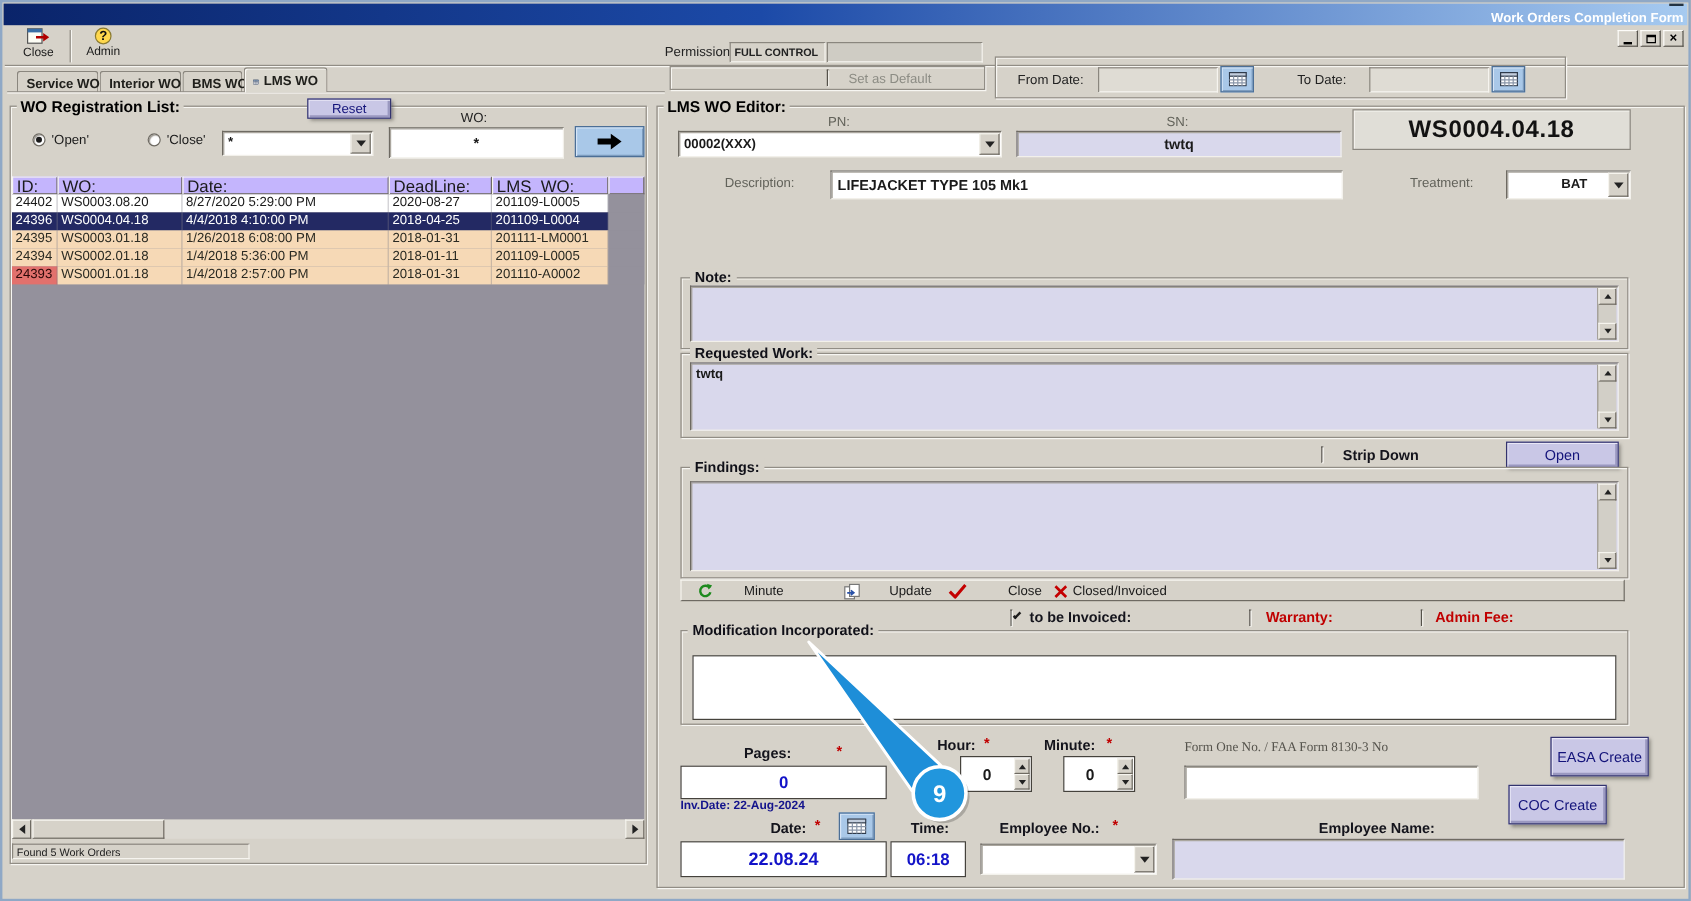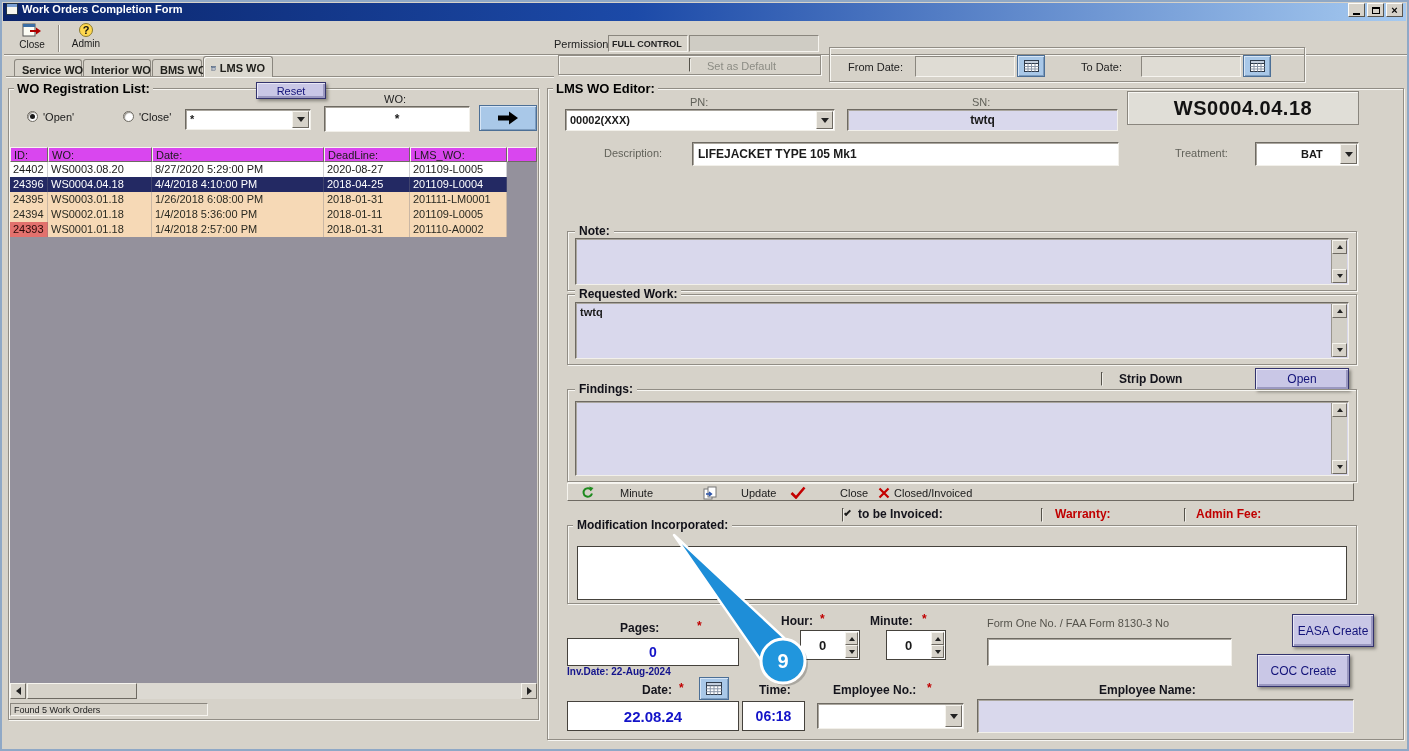--- a/index.html
+++ b/index.html
@@ -1,21 +1,21 @@
 <!DOCTYPE html>
 <html><head>
 <meta charset="utf-8">
 <style>
   *{margin:0;padding:0;box-sizing:border-box;}
   html,body{background:#8a8a8a;}
   body{font-family:"Liberation Sans","DejaVu Sans",sans-serif;}
   #screen{position:relative;width:1409px;height:751px;background:#d6d2c9;border:2px solid #8fa8c6;overflow:hidden;font-size:11px;color:#1a1a1a;}
   .abs{position:absolute;}
   
-  .titlebar{background:linear-gradient(90deg,#0a246a 0%,#1c4aa8 45%,#a6caf0 100%);color:#fff;display:flex;align-items:flex-start;gap:4px;padding:0 3px;}
+  .titlebar{background:linear-gradient(90deg,#0a246a 0%,#1c4aa8 45%,#a6caf0 100%);color:#fff;display:flex;align-items:flex-end;gap:4px;padding:0 3px;flex-direction:column;}
   .app-icon{width:12px;height:12px;background:#f6f6ee;border:1px solid #234;box-shadow:inset 0 3px 0 #7aa0d4;}
   .title-text{font-weight:bold;font-size:11px;flex:1;white-space:nowrap;}
   .win-btn{width:17px;height:14px;background:#d6d2c9;border:1px solid;border-color:#fdfcf9 #57544d #57544d #fdfcf9;display:inline-flex;align-items:center;justify-content:center;color:#000;font-size:11px;font-weight:bold;margin-left:2px;line-height:1;}
   .glyph-min{width:7px;height:2px;background:#000;margin-top:7px;}
   .glyph-restore{width:8px;height:7px;border:1px solid #000;border-top-width:2px;}
   
   .hline{height:2px;border-top:1px solid #918d85;border-bottom:1px solid #f7f6f2;}
   .vline{width:2px;border-left:1px solid #918d85;border-right:1px solid #f7f6f2;}
   .grp{border:1px solid #918d85;box-shadow:inset 1px 1px 0 #f7f6f2,1px 1px 0 #f7f6f2;}
   .sunk{background:#fff;border:1px solid;border-color:#6e6a62 #f2f0ea #f2f0ea #6e6a62;box-shadow:inset 1px 1px 0 #aaa69e;}
@@ -46,21 +46,21 @@
   .bval{color:#1313c8;font-weight:bold;}
   
   .tb-btn{width:48px;height:30px;display:flex;flex-direction:column;align-items:center;justify-content:flex-start;gap:1px;}
   .tb-label{font-size:10px;color:#1a1a1a;}
   .icon-help{width:14px;height:14px;border-radius:50%;background:#ffd84d;border:1px solid #8a7a30;color:#101010;font-weight:bold;font-size:11px;display:flex;align-items:center;justify-content:center;}
   
   .tab{height:18px;padding:2px 7px 0 7px;border:1px solid #8a867e;border-bottom:none;border-radius:3px 3px 0 0;background:#d6d2c9;font-weight:bold;font-size:11px;color:#20201c;display:flex;align-items:center;gap:4px;white-space:nowrap;}
   .tab.active{height:21px;background:#dbd8cf;box-shadow:inset 1px 1px 0 #fbfaf6;z-index:3;}
   
   .t-head{display:flex;height:15px;}
-  .th{background:#d946ef;border:1px solid;border-color:#f6f4ef #6e6a62 #6e6a62 #f6f4ef;font-size:11px;padding:1px 3px;line-height:13px;overflow:hidden;white-space:nowrap;}
+  .th{background:#c4b5fd;border:1px solid;border-color:#f6f4ef #6e6a62 #6e6a62 #f6f4ef;font-size:14px;padding:1px 3px;line-height:13px;overflow:hidden;white-space:nowrap;}
   .tr{display:flex;height:15px;line-height:15px;font-size:11px;}
   .td{padding:0 3px;border-right:1px solid rgba(120,120,132,0.35);overflow:hidden;white-space:nowrap;}
   .c0{width:38px;} .c1{width:104px;} .c2{width:172px;} .c3{width:86px;} .c4{width:97px;}
   .cf{flex:1;background:#94919c;border-right:none;}
   .row-white .td{background:#fff;}
   .row-sel .td{background:#232963;color:#fff;}
   .row-peach .td{background:#f6d9b6;color:#2a2a22;}
   .td.id-red{background:#e2716d !important;color:#2a0808;}
   .tr .td.cf{background:#94919c;}
   
@@ -434,29 +434,29 @@
     <div class="abs" style="right:1px;top:1px;">
       <span class="spin-btn raised">
           <span class="tri-up sm"></span>
         </span>
       <span class="spin-btn raised" style="display:flex;">
           <span class="tri-down sm"></span>
         </span>
     </div>
   </div>
 
-  <span class="glab abs" style="left:985px;top:615px;color:#55534c;">Form One No. / FAA Form 8130-3 No</span>
+  <span class="glab abs" style="left:985px;top:615px;color:#55534c;font-family:Liberation Serif, serif;">Form One No. / FAA Form 8130-3 No</span>
   <div class="sunk abs" style="left:985px;top:636px;width:245px;height:28px;display:flex;align-items:center;padding-left:4px;">
     <span></span>
   </div>
 
   <div class="btnlav abs" style="left:1266px;top:612px;width:82px;height:33px;margin-left:24px;">
     <span>EASA Create</span>
   </div>
-  <div class="btnlav abs" style="left:1255px;top:652px;width:93px;height:33px;">
+  <div class="btnlav abs" style="left:1255px;top:652px;width:82px;height:33px;">
     <span>COC Create</span>
   </div>
 
   
   <span class="abs" style="left:565px;top:664px;color:#14148c;font-weight:bold;font-size:10px;white-space:nowrap;">Inv.Date: 22-Aug-2024</span>
 
   <span class="blab abs" style="left:640px;top:681px;">Date:</span>
   <span class="req abs" style="left:677px;top:679px;">*</span>
   <div class="btnblue abs" style="left:697px;top:675px;width:30px;height:23px;">
     <svg width="16" height="13" viewBox="0 0 16 13">

